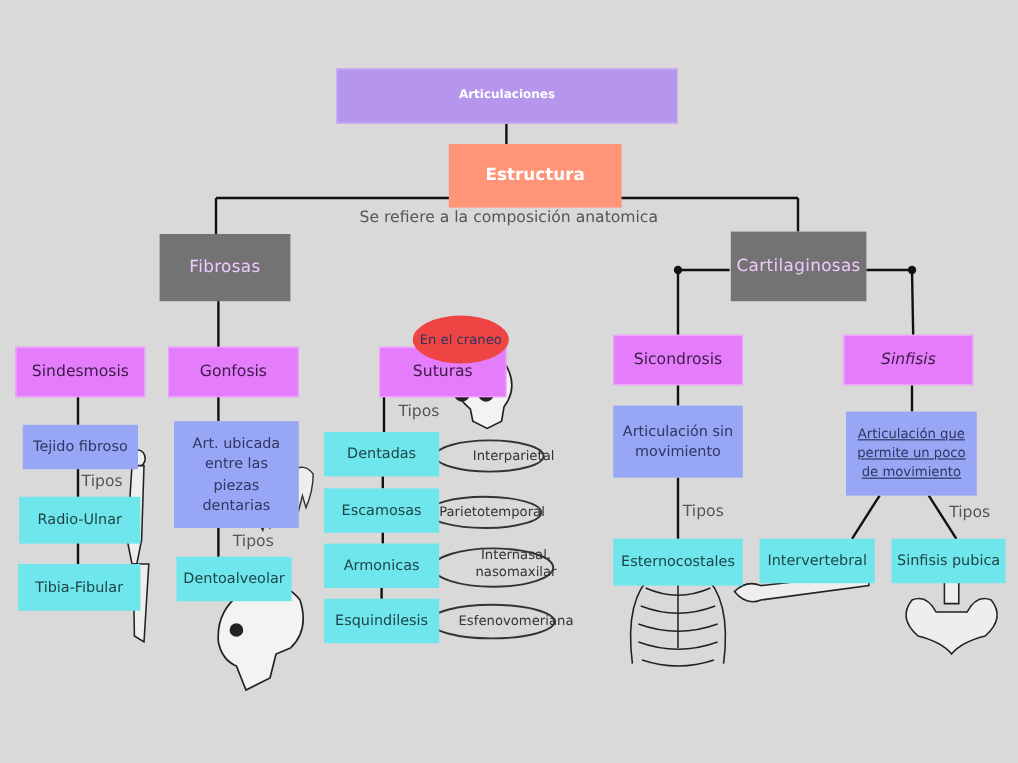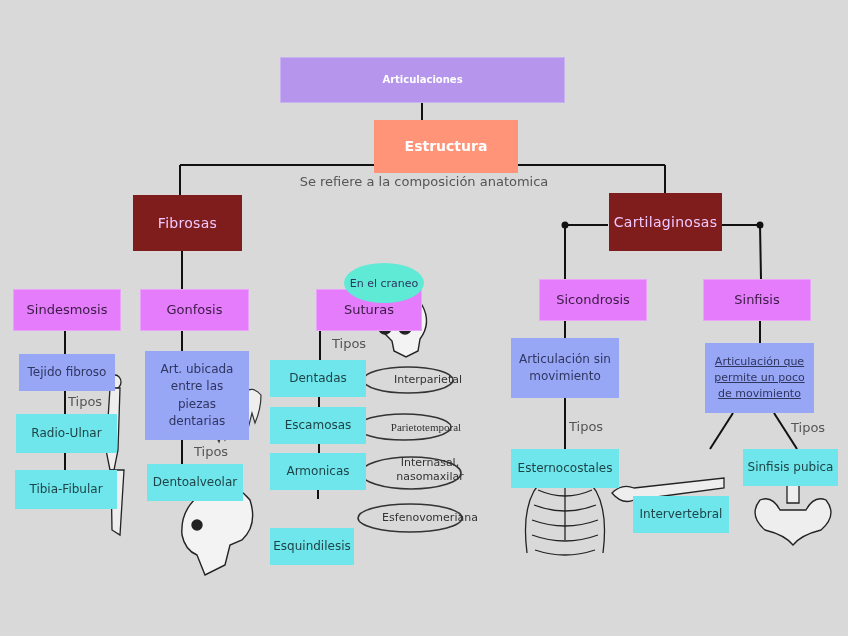--- a/index.html
+++ b/index.html
@@ -1,28 +1,28 @@
 <!DOCTYPE html>
 <html><head>
 <meta charset="utf-8">
 <style>
   html,body{margin:0;padding:0;}
   body{width:848px;height:636px;background:#d9d9d9;position:relative;overflow:hidden;font-family:"DejaVu Sans",sans-serif;}
   .node{position:absolute;display:flex;align-items:center;justify-content:center;text-align:center;box-sizing:border-box;line-height:1.45;}
   .root{background:#b596ec;color:#fff;font-weight:bold;font-size:10px;border:1px solid #c9b2f2;}
   .struct{background:#ff9479;color:#fff;font-weight:bold;font-size:14px;}
-  .cat{background:#7f1d1d;color:#f1c8ff;font-size:14px;letter-spacing:.3px;}
+  .cat{background:#737373;color:#f1c8ff;font-size:14px;letter-spacing:.3px;}
   .sub{background:#e47cfb;color:#3a1b44;font-size:13px;border:1px solid #eaa2fb;}
   .desc{background:#98a6f6;color:#2f3660;font-size:12px;}
   .leaf{background:#6ee6ec;color:#1f4447;font-size:12px;}
   .note{position:absolute;color:#555;font-size:13px;}
   .small{font-size:11px;text-decoration:underline;}
   svg.lines{position:absolute;left:0;top:0;}
   .oval-label{position:absolute;font-size:11px;color:#333;text-align:center;line-height:1.3;margin-left:20px;}
-  .bubble{position:absolute;background:#5eead4;border-radius:50%;display:flex;align-items:center;justify-content:center;font-size:11px;color:#2f3660;}
+  .bubble{position:absolute;background:#ef4444;border-radius:50%;display:flex;align-items:center;justify-content:center;font-size:11px;color:#2f3660;}
 </style>
 </head>
 <body>
 
 <svg class="lines" width="848" height="636">
   <g stroke="#111" stroke-width="2" fill="none">
     <line x1="422" y1="103" x2="422" y2="120"></line>
     <line x1="180" y1="165" x2="665" y2="165"></line>
     <line x1="180" y1="165" x2="180" y2="196"></line>
     <line x1="665" y1="165" x2="665" y2="193"></line>
@@ -137,46 +137,46 @@
   </div>
 <div class="note" style="left:332px;top:336px;">Tipos</div>
 
 <div class="node leaf" style="left:270px;top:360px;width:96px;height:37px;">
     <span>Dentadas</span>
   </div>
 <div class="oval-label" style="left:363px;top:373px;width:90px;">Interparietal</div>
 <div class="node leaf" style="left:270px;top:407px;width:96px;height:37px;align-items:center;">
     <span>Escamosas</span>
   </div>
-<div class="oval-label" style="left:359px;top:420px;width:94px;font-family:Liberation Serif, serif;">Parietotemporal</div>
+<div class="oval-label" style="left:343px;top:420px;width:94px;">Parietotemporal</div>
 <div class="node leaf" style="left:270px;top:453px;width:96px;height:37px;">
     <span>Armonicas</span>
   </div>
 <div class="oval-label" style="left:370px;top:456px;width:80px;">Internasal, nasomaxilar</div>
-<div class="node leaf" style="left:270px;top:499px;width:84px;height:37px;margin-top:29px;">
+<div class="node leaf" style="left:270px;top:499px;width:96px;height:37px;">
     <span>Esquindilesis</span>
   </div>
 <div class="oval-label" style="left:360px;top:511px;width:100px;">Esfenovomeriana</div>
 
-<div class="node sub" style="left:511px;top:279px;width:108px;height:42px;margin-left:28px;">
+<div class="node sub" style="left:511px;top:279px;width:108px;height:42px;">
     <span>Sicondrosis</span>
   </div>
 <div class="node desc" style="left:511px;top:338px;width:108px;height:60px;padding:0 8px;">
     <span>Articulación sin movimiento</span>
   </div>
 <div class="note" style="left:569px;top:419px;">Tipos</div>
 <div class="node leaf" style="left:511px;top:449px;width:108px;height:39px;">
     <span>Esternocostales</span>
   </div>
 
-<div class="node sub" style="left:703px;top:279px;width:108px;height:42px;">
+<div class="node sub" style="left:703px;top:279px;width:108px;height:42px;font-style:italic;">
     <span>Sinfisis</span>
   </div>
 <div class="node desc small" style="left:705px;top:343px;width:109px;height:70px;padding:0 6px;">
     <span>Articulación que permite un poco de movimiento</span>
   </div>
 <div class="note" style="left:791px;top:420px;">Tipos</div>
-<div class="node leaf" style="left:633px;top:449px;width:96px;height:37px;margin-top:47px;">
+<div class="node leaf" style="left:633px;top:449px;width:96px;height:37px;">
     <span>Intervertebral</span>
   </div>
 <div class="node leaf" style="left:743px;top:449px;width:95px;height:37px;">
     <span>Sinfisis pubica</span>
   </div>
 
 </body></html>

